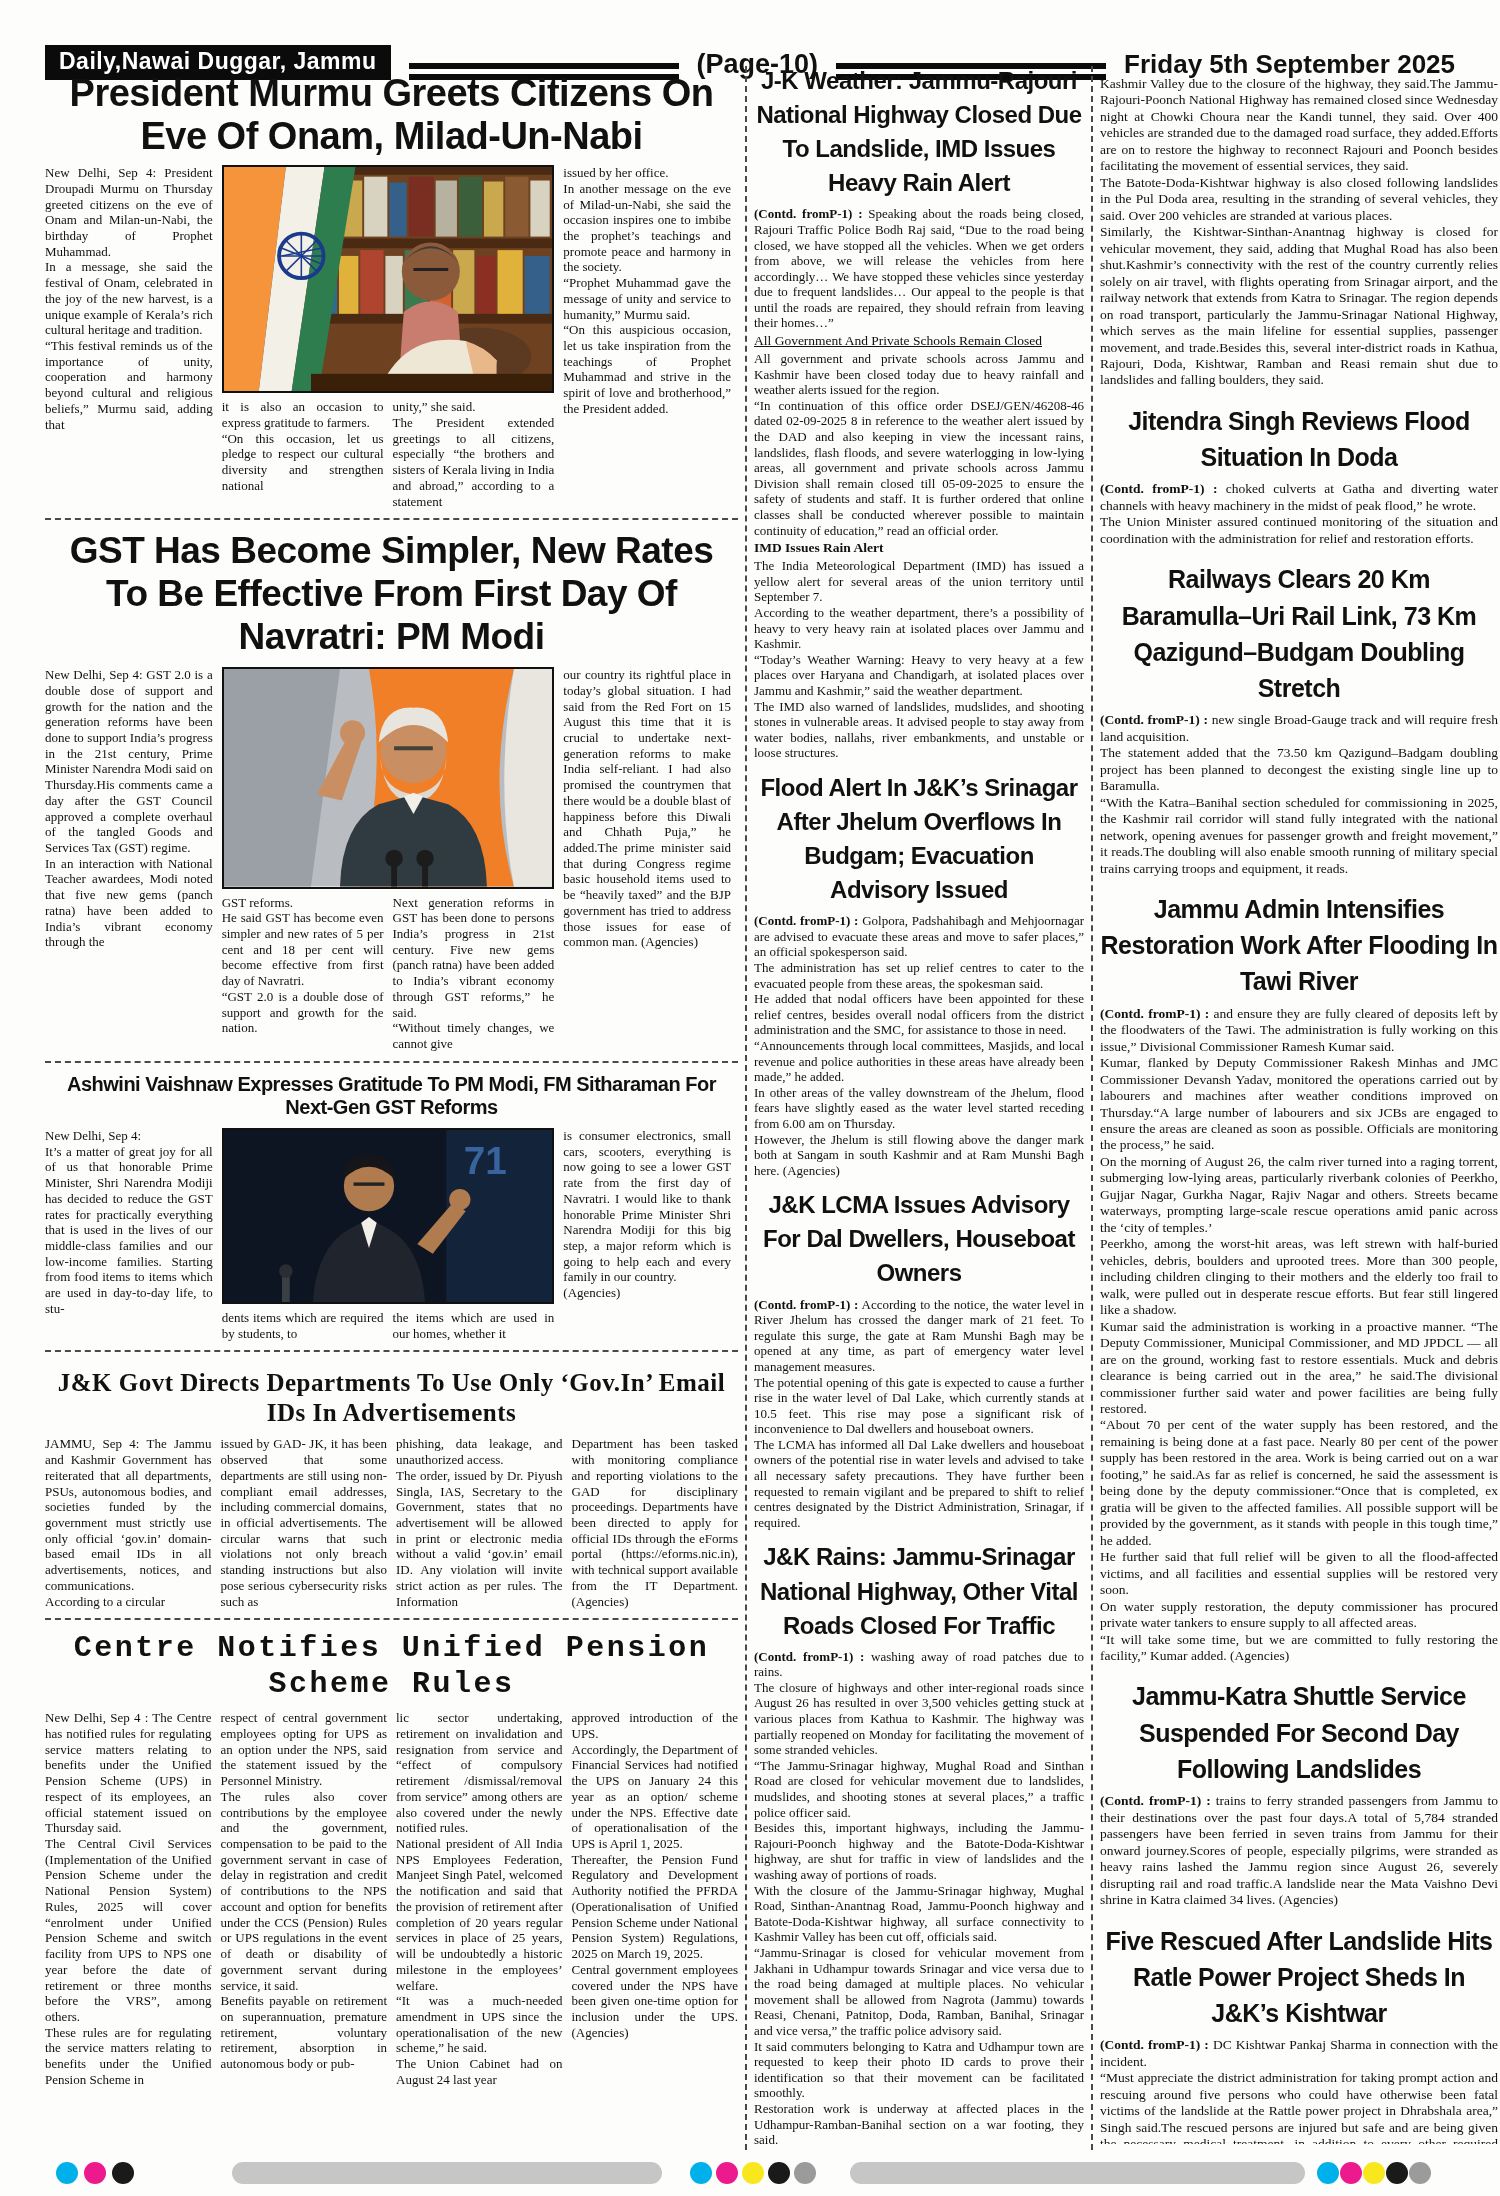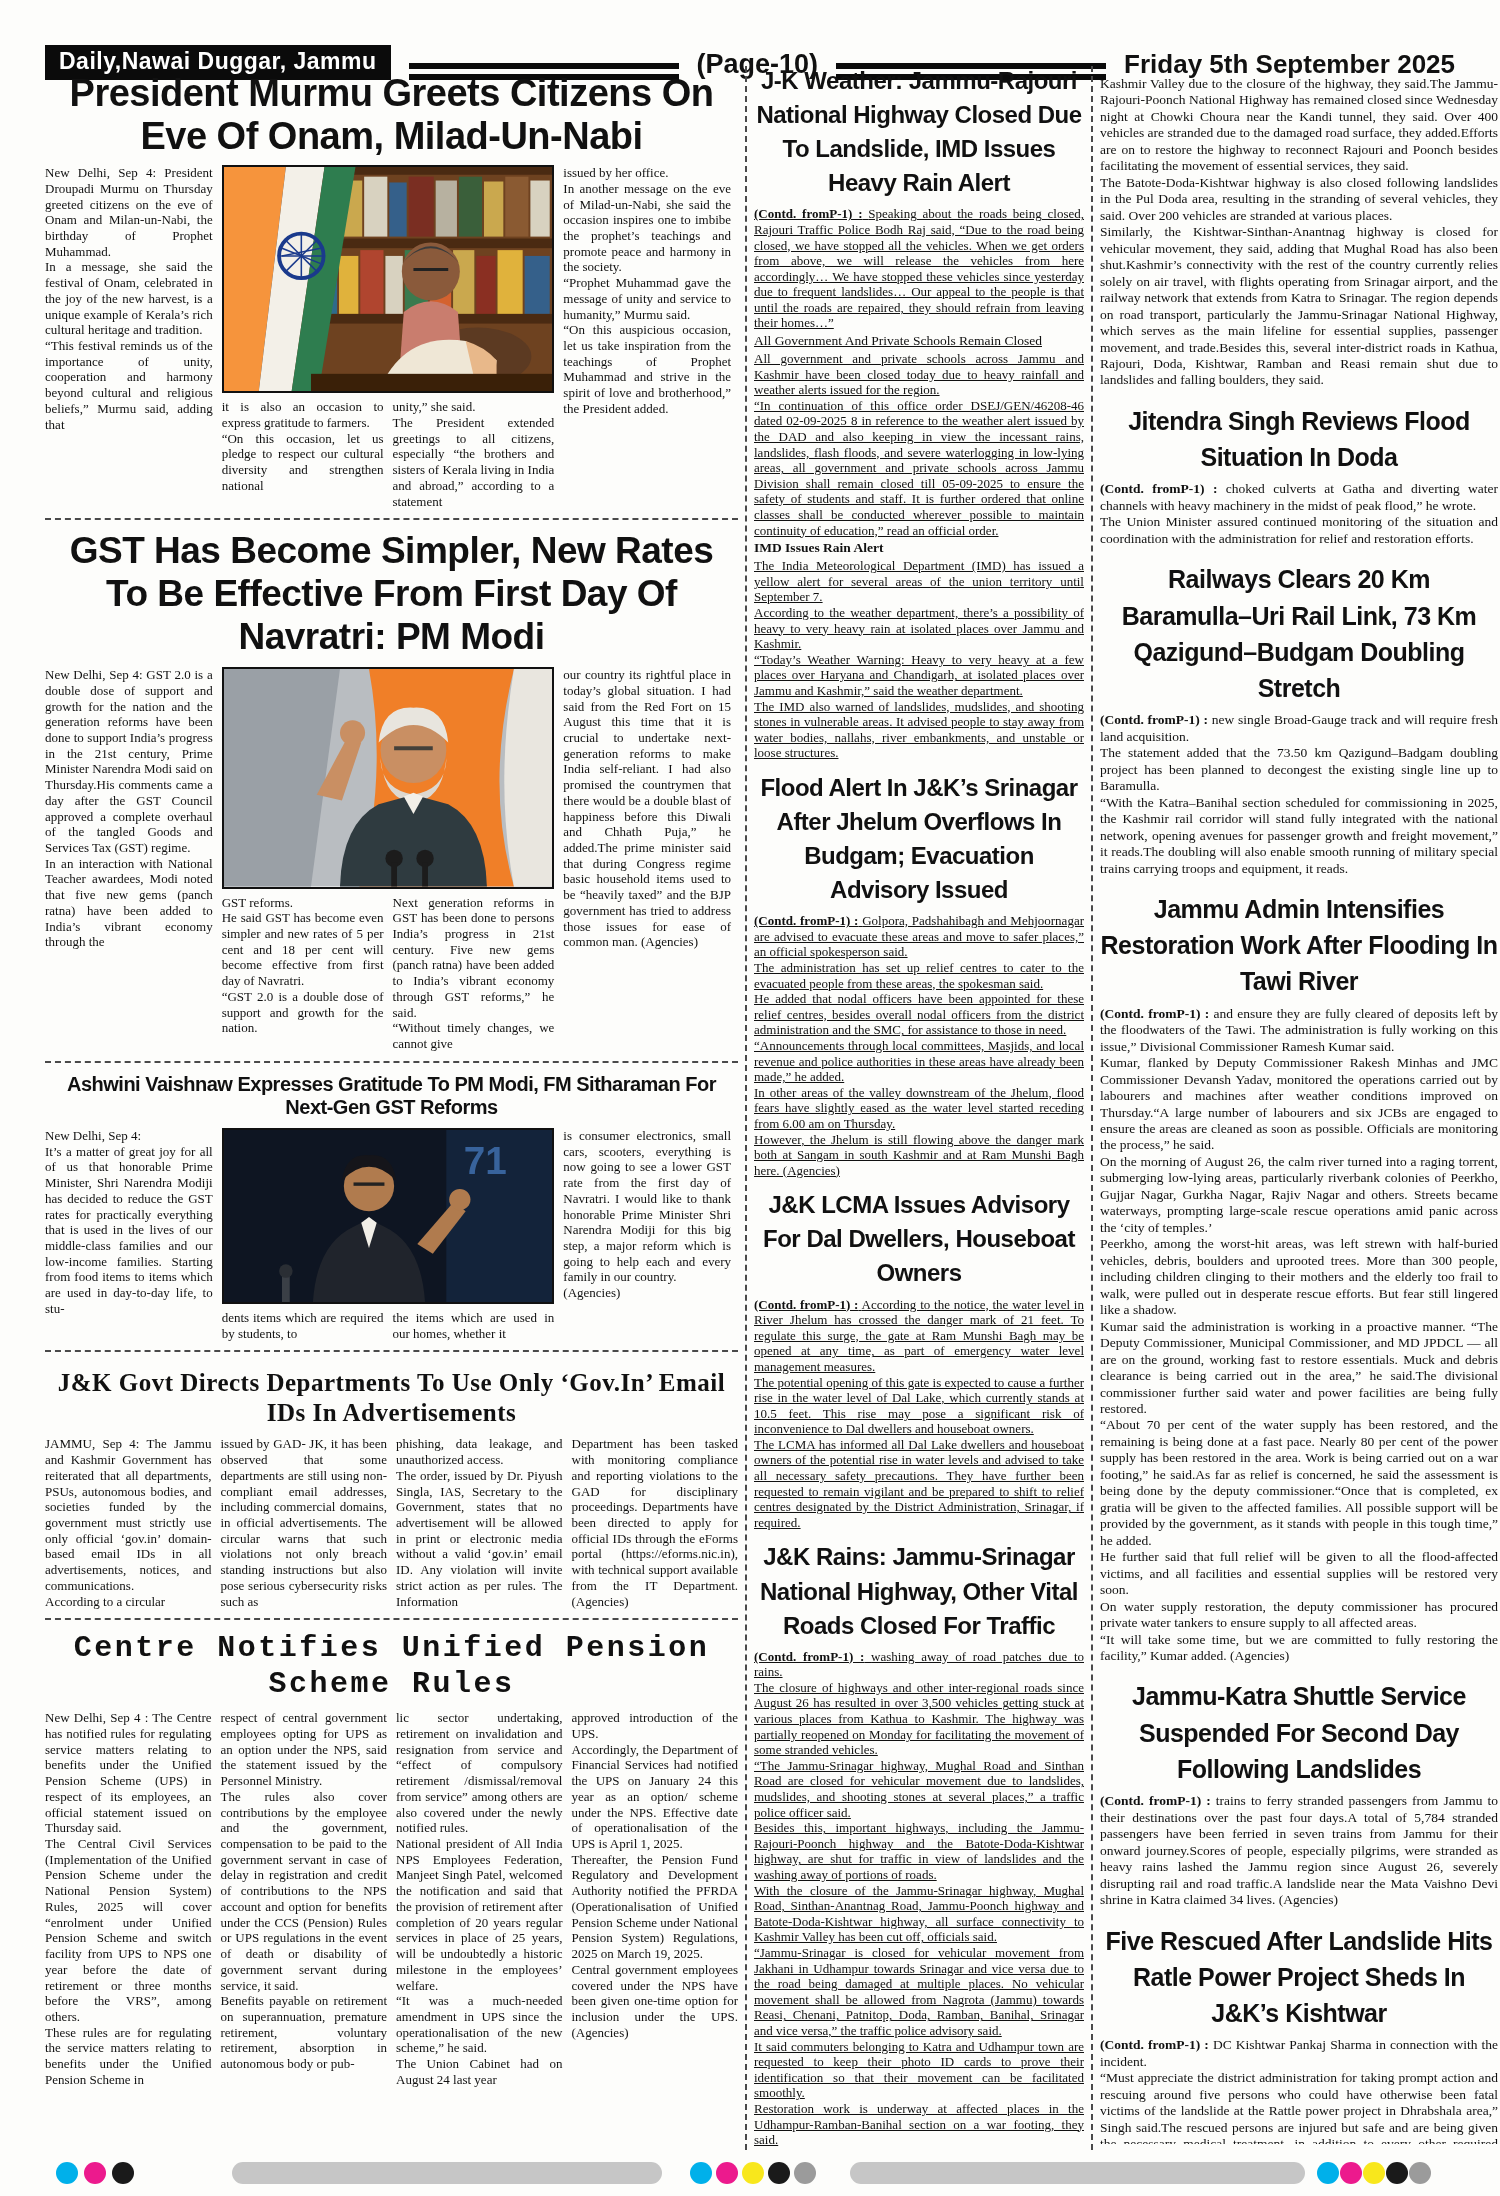--- a/index.html
+++ b/index.html
@@ -26,21 +26,21 @@
   .hl-a2{font-size:37px;line-height:1.16;}
   .hl-a3{font-size:20px;line-height:1.18;}
   .hl-serif{font-family:Liberation Serif, serif;font-size:25px;letter-spacing:.5px;line-height:1.2;margin-top:16px;}
   .hl-serif2{font-family:Liberation Mono, monospace;font-size:30px;letter-spacing:2.5px;line-height:1.2;}
   .hl-m{font-family:"Liberation Sans",sans-serif;font-weight:700;font-size:24px;line-height:1.42;
         text-align:center;margin:10px 0 6px;letter-spacing:-.5px;}
   .hl-r{font-family:"Liberation Sans",sans-serif;font-weight:700;font-size:25px;line-height:1.45;
         text-align:center;margin:14px 0 6px;letter-spacing:-.5px;}
   
   .body{font-size:13px;line-height:1.21;text-align:justify;white-space:pre-line;margin:0;}
-  .m-body{font-size:13px;line-height:1.2;text-decoration:underline;}
+  .m-body{font-size:13px;line-height:1.2;}
   .r-body{font-size:13.5px;line-height:1.22;}
   .contd{white-space:normal;}
   .subhead-u{font-size:13.5px;margin:2px 0;text-decoration:underline;text-align:left;white-space:pre-line;}
   .subhead-b{font-size:13.5px;font-weight:700;margin:2px 0;text-align:left;}
   p.sp{margin:0 0 2px;}
   
   .a-row{display:flex;gap:9px;}
   .a-col{flex:1;min-width:0;}
   .w25{flex:0 0 24.2%;}
   .a-mid{flex:0 0 48%;display:flex;flex-direction:column;gap:6px;}

